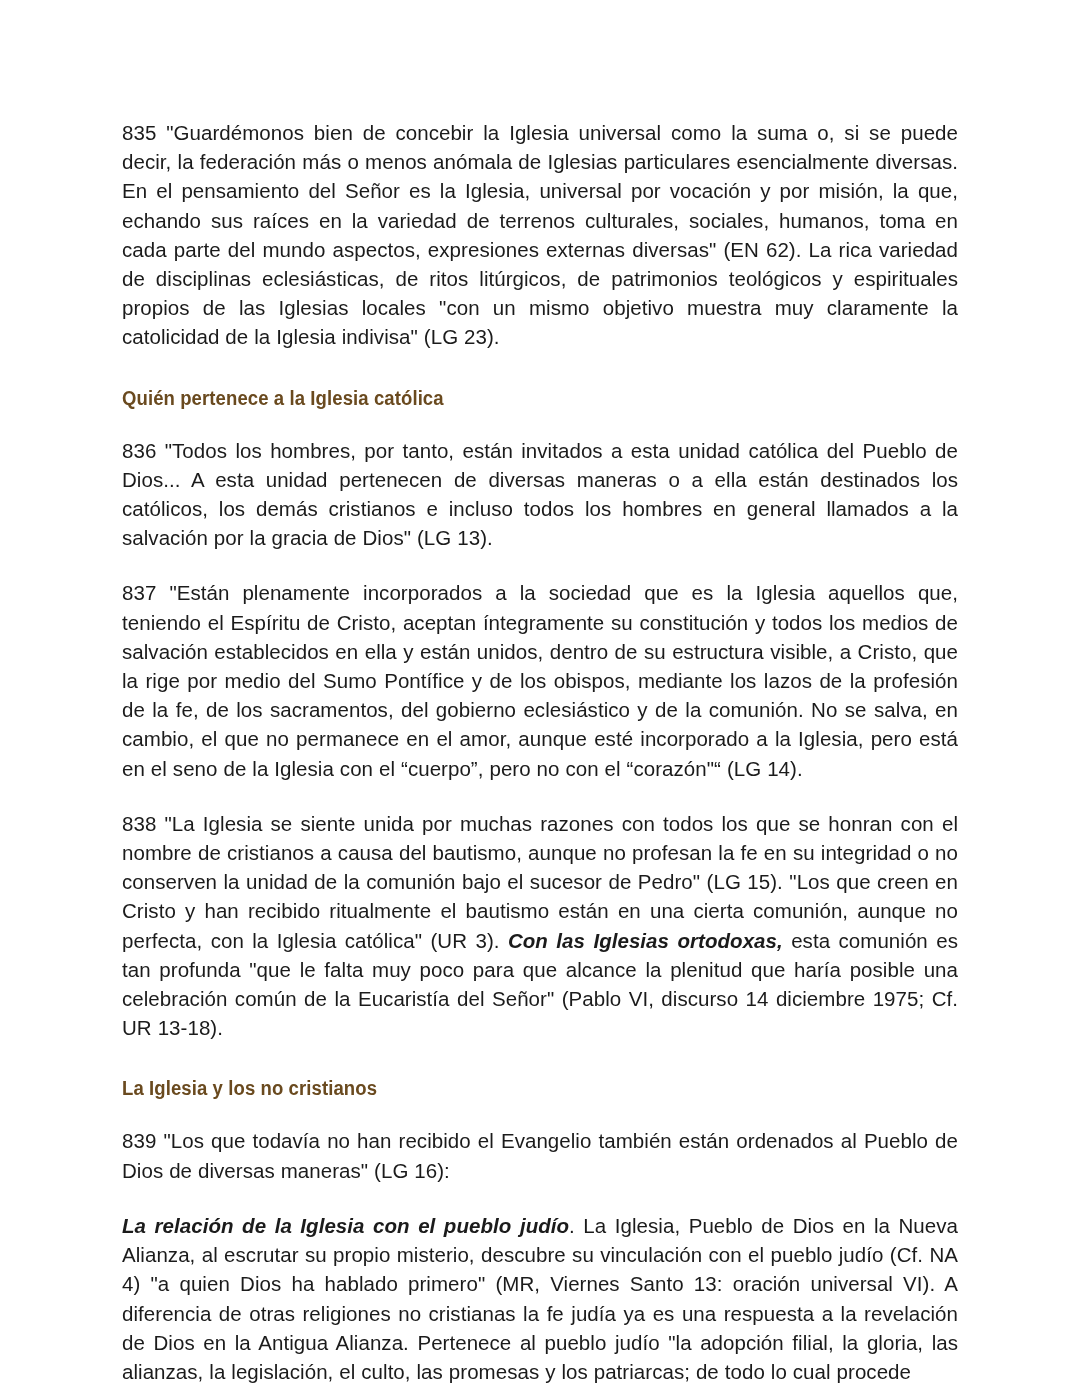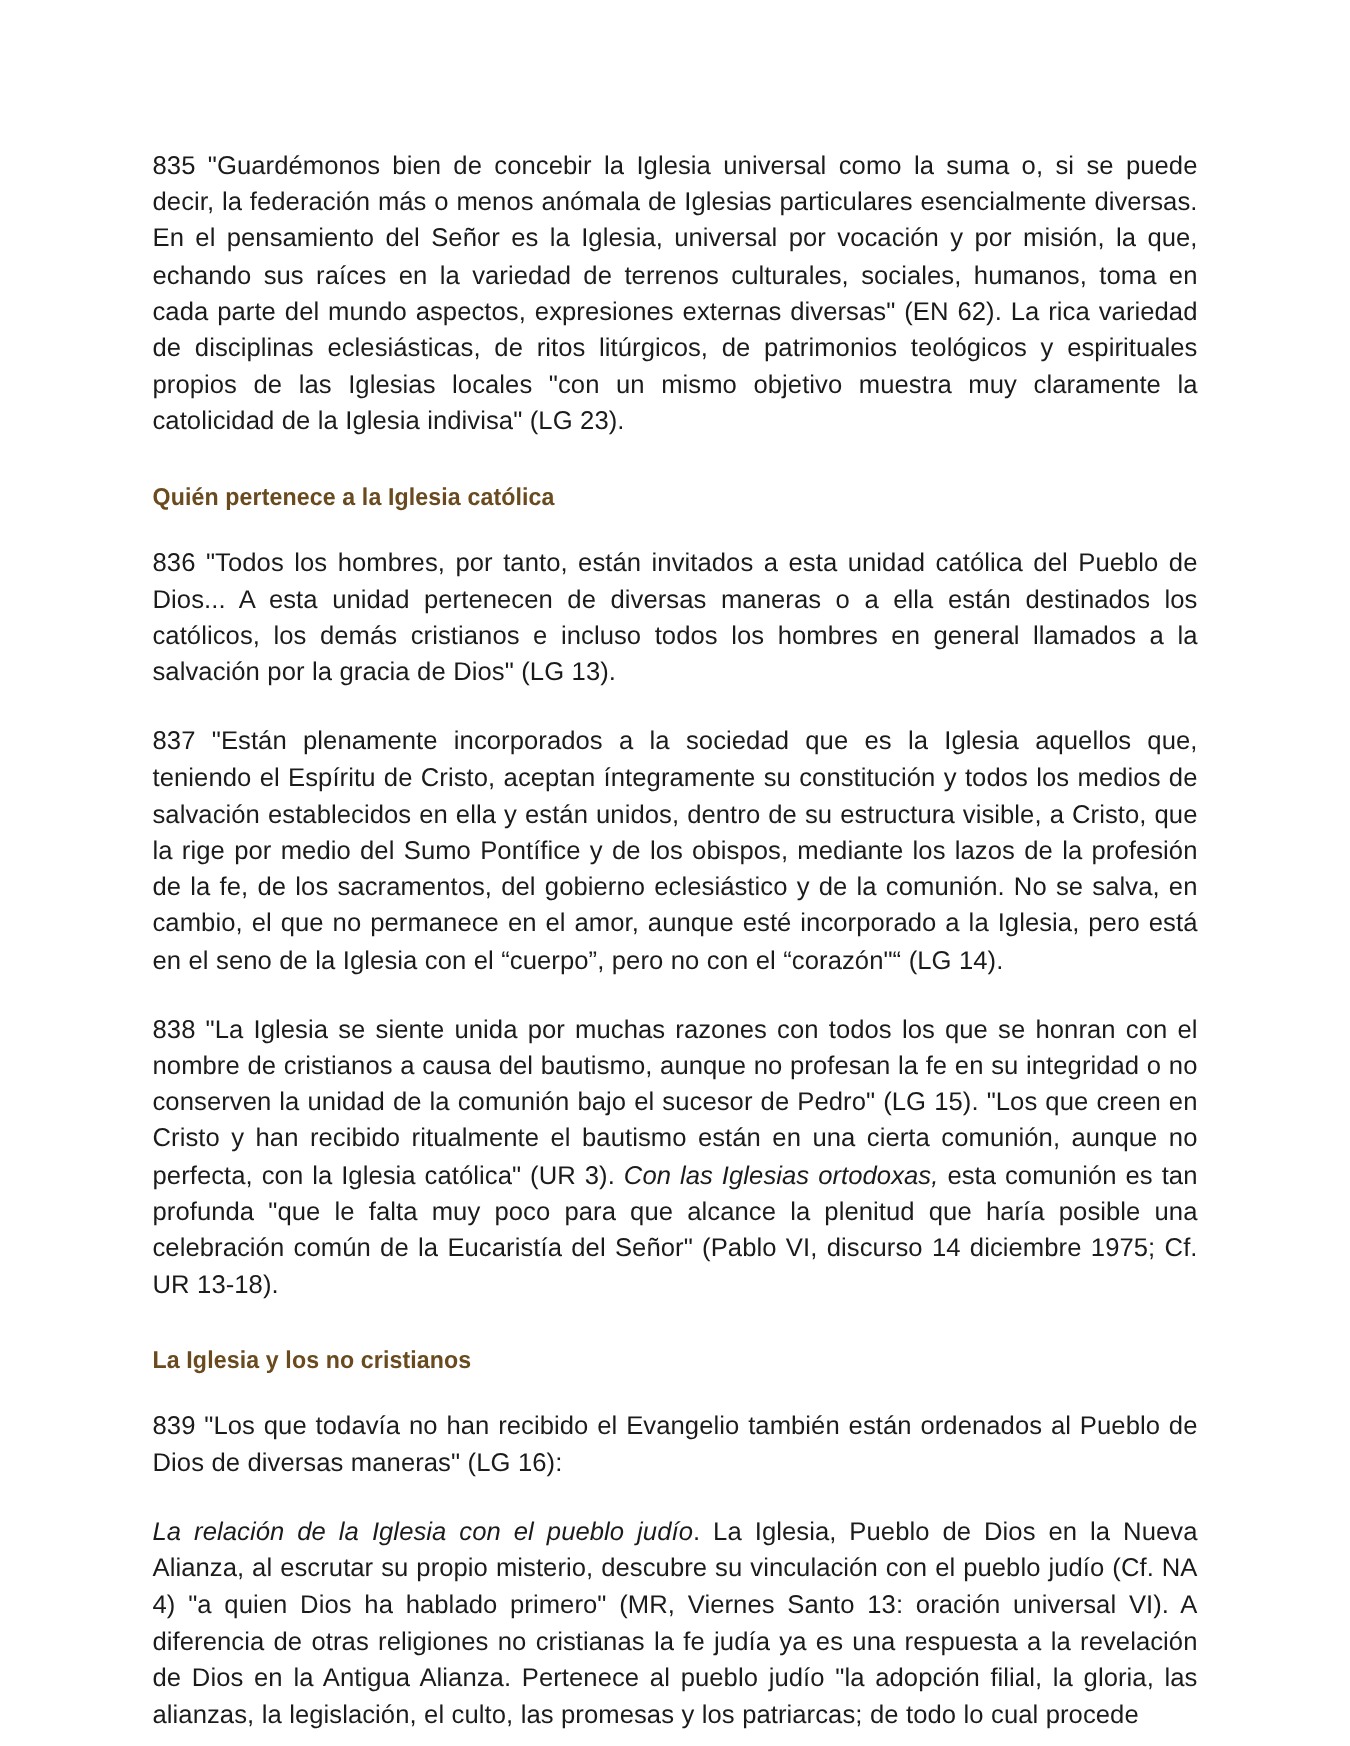--- a/index.html
+++ b/index.html
@@ -50,20 +50,21 @@
     font-weight: bold;
     color: #6a4a1f;
     letter-spacing: 0.1px;
     transform: scaleX(0.95);
     transform-origin: left center;
     text-align: left;
   }
 
   em.it {
     font-style: italic;
+    font-weight: bold;
   }
 </style>
 </head>
 <body>
 
 <div class="page">
   <div class="doc-body" id="doc-body">
 
   <p class="para" id="para-835">835 "Guardémonos bien de concebir la Iglesia universal como la suma o, si se puede decir, la federación más o menos anómala de Iglesias particulares esencialmente diversas. En el pensamiento del Señor es la Iglesia, universal por vocación y por misión, la que, echando sus raíces en la variedad de terrenos culturales, sociales, humanos, toma en cada parte del mundo aspectos, expresiones externas diversas" (EN 62). La rica variedad de disciplinas eclesiásticas, de ritos litúrgicos, de patrimonios teológicos y espirituales propios de las Iglesias locales "con un mismo objetivo muestra muy claramente la catolicidad de la Iglesia indivisa" (LG 23).</p>
       <h2 class="section-heading" id="heading-1">Quién pertenece a la Iglesia católica</h2>

